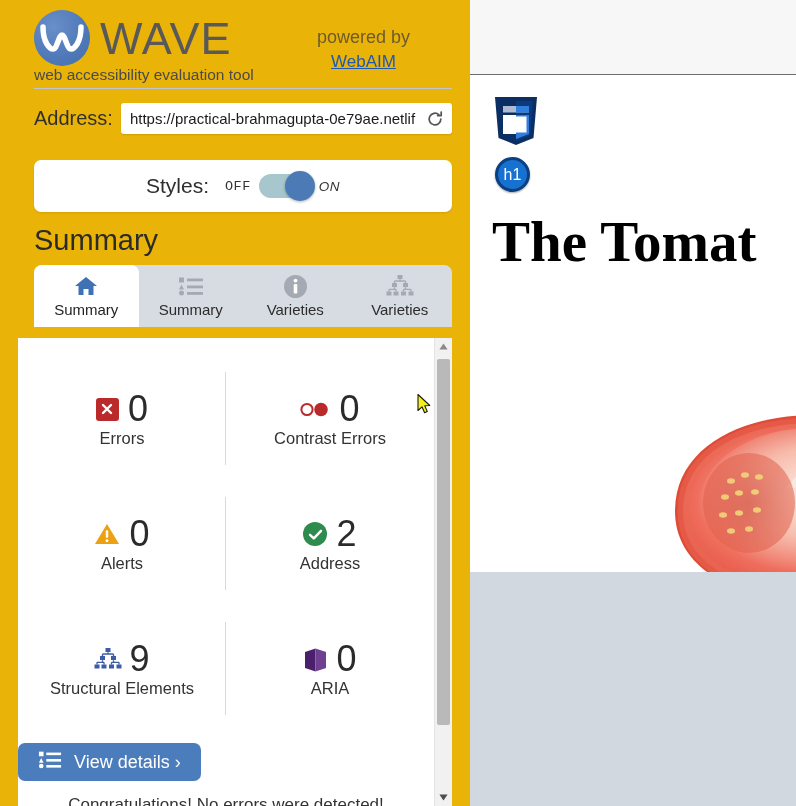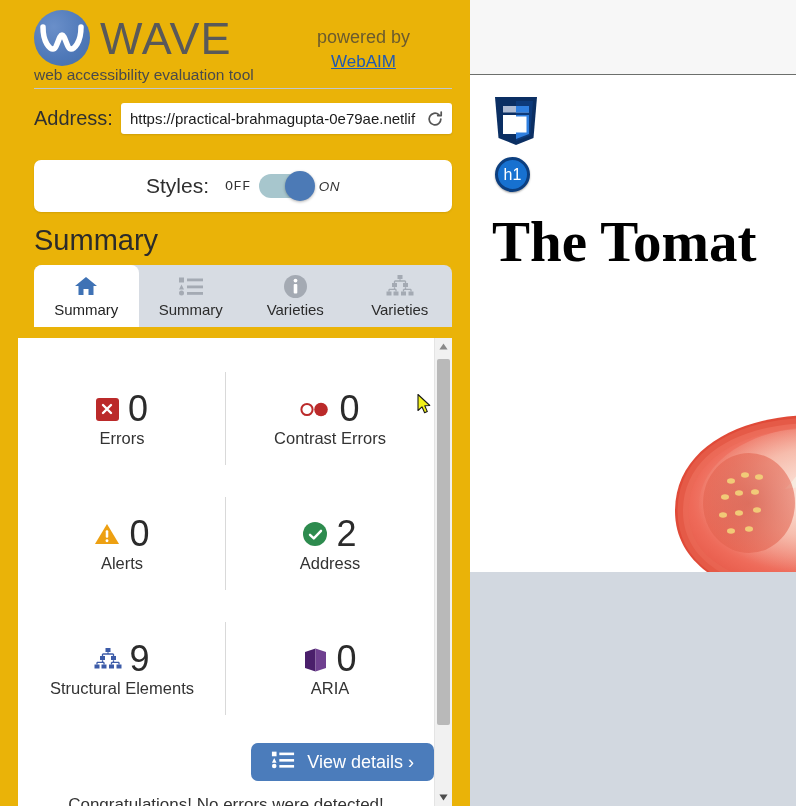--- a/index.html
+++ b/index.html
@@ -302,21 +302,21 @@
     width: 24px; height: 24px;
     border-radius: 50%;
     background: #2d8b4e;
     display:flex; align-items:center; justify-content:center;
   }
   .ic-struct { width: 26px; height: 24px; }
   .ic-aria { width: 24px; height: 25px; }
 
   .details-btn-wrap {
     display: flex;
-    justify-content: flex-end;
+    justify-content: flex-start;
     margin-top: 12px;
   }
   .details-btn {
     background: #4b7cbb;
     color: #fff;
     border: 0;
     border-radius: 7px;
     height: 38px;
     padding: 0 20px;
     font-size: 18px;

